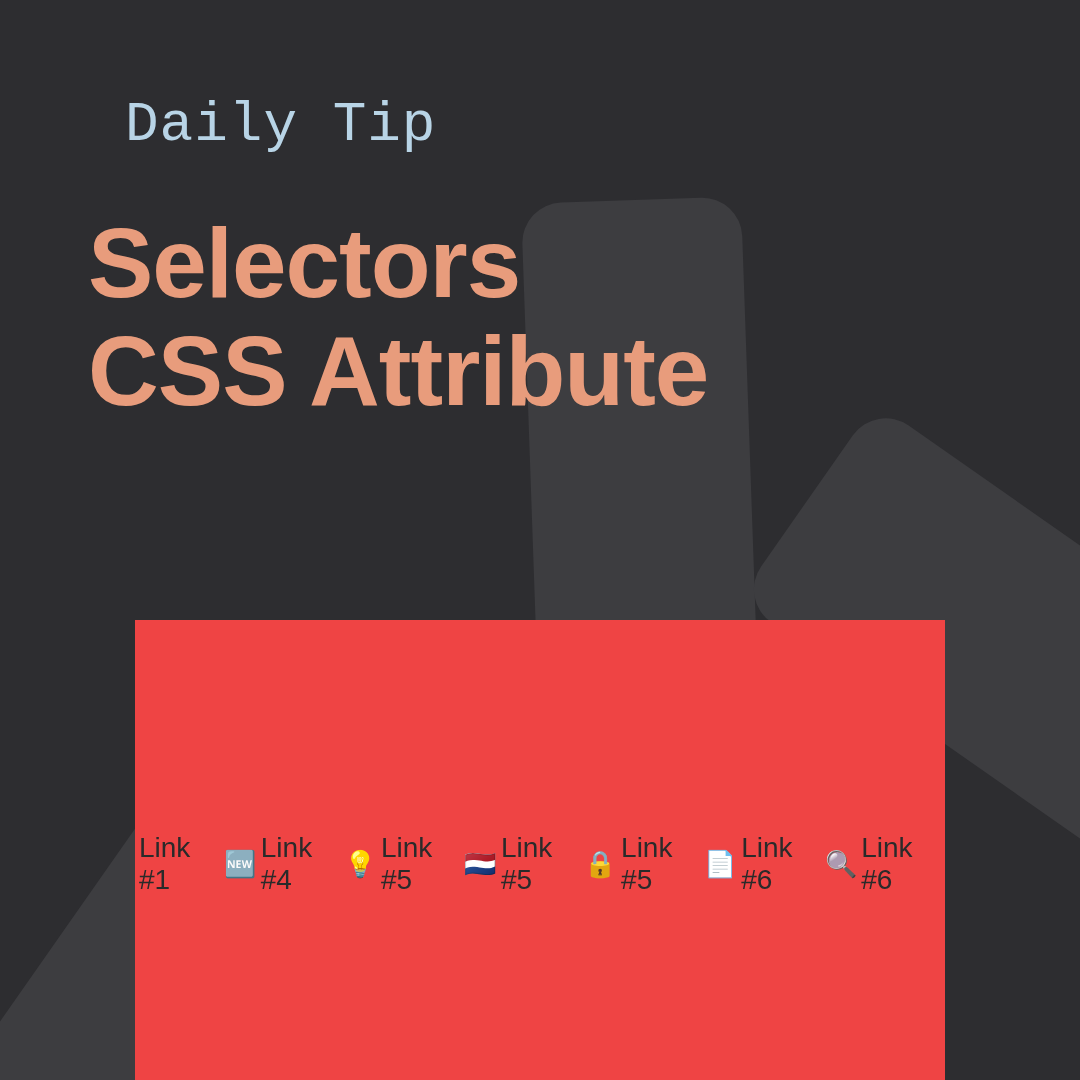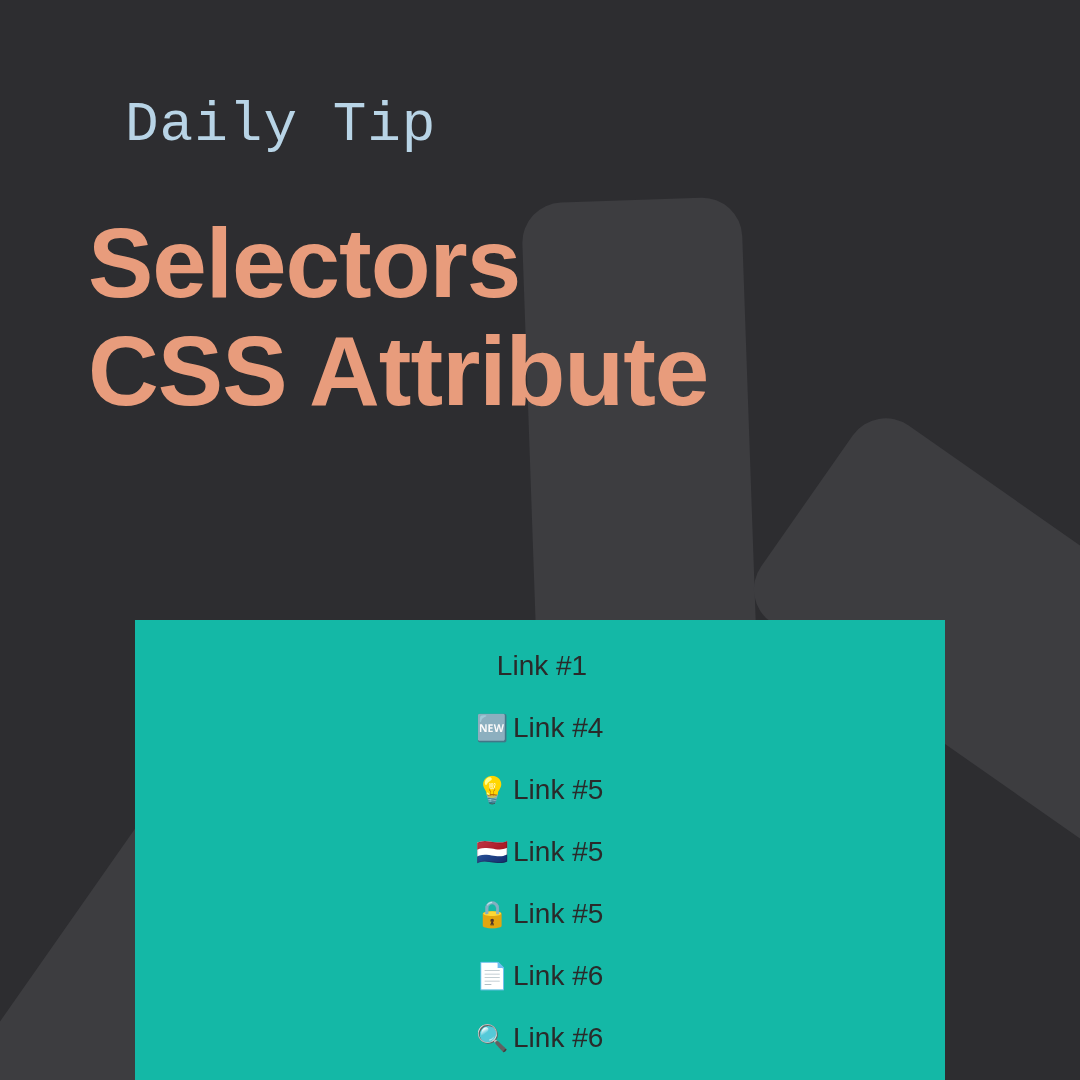--- a/index.html
+++ b/index.html
@@ -78,26 +78,26 @@
       margin-top: 50px;
       letter-spacing: -1px;
     }
     
     .demo-box {
       position: absolute;
       bottom: 0;
       left: 135px;
       width: 810px;
       height: 460px;
-      background-color: #14b8a6;
+      background-color: #ef4444;
       z-index: 2;
       display: flex;
-      flex-direction: column;
+      flex-direction: row;
       align-items: center;
-      padding-top: 30px;
+      padding-top: 58px;
     }
     
     .link-item {
       color: #2a2a2a;
       font-size: 28px;
       margin-bottom: 30px;
       display: flex;
       align-items: center;
       gap: 4px;
     }

